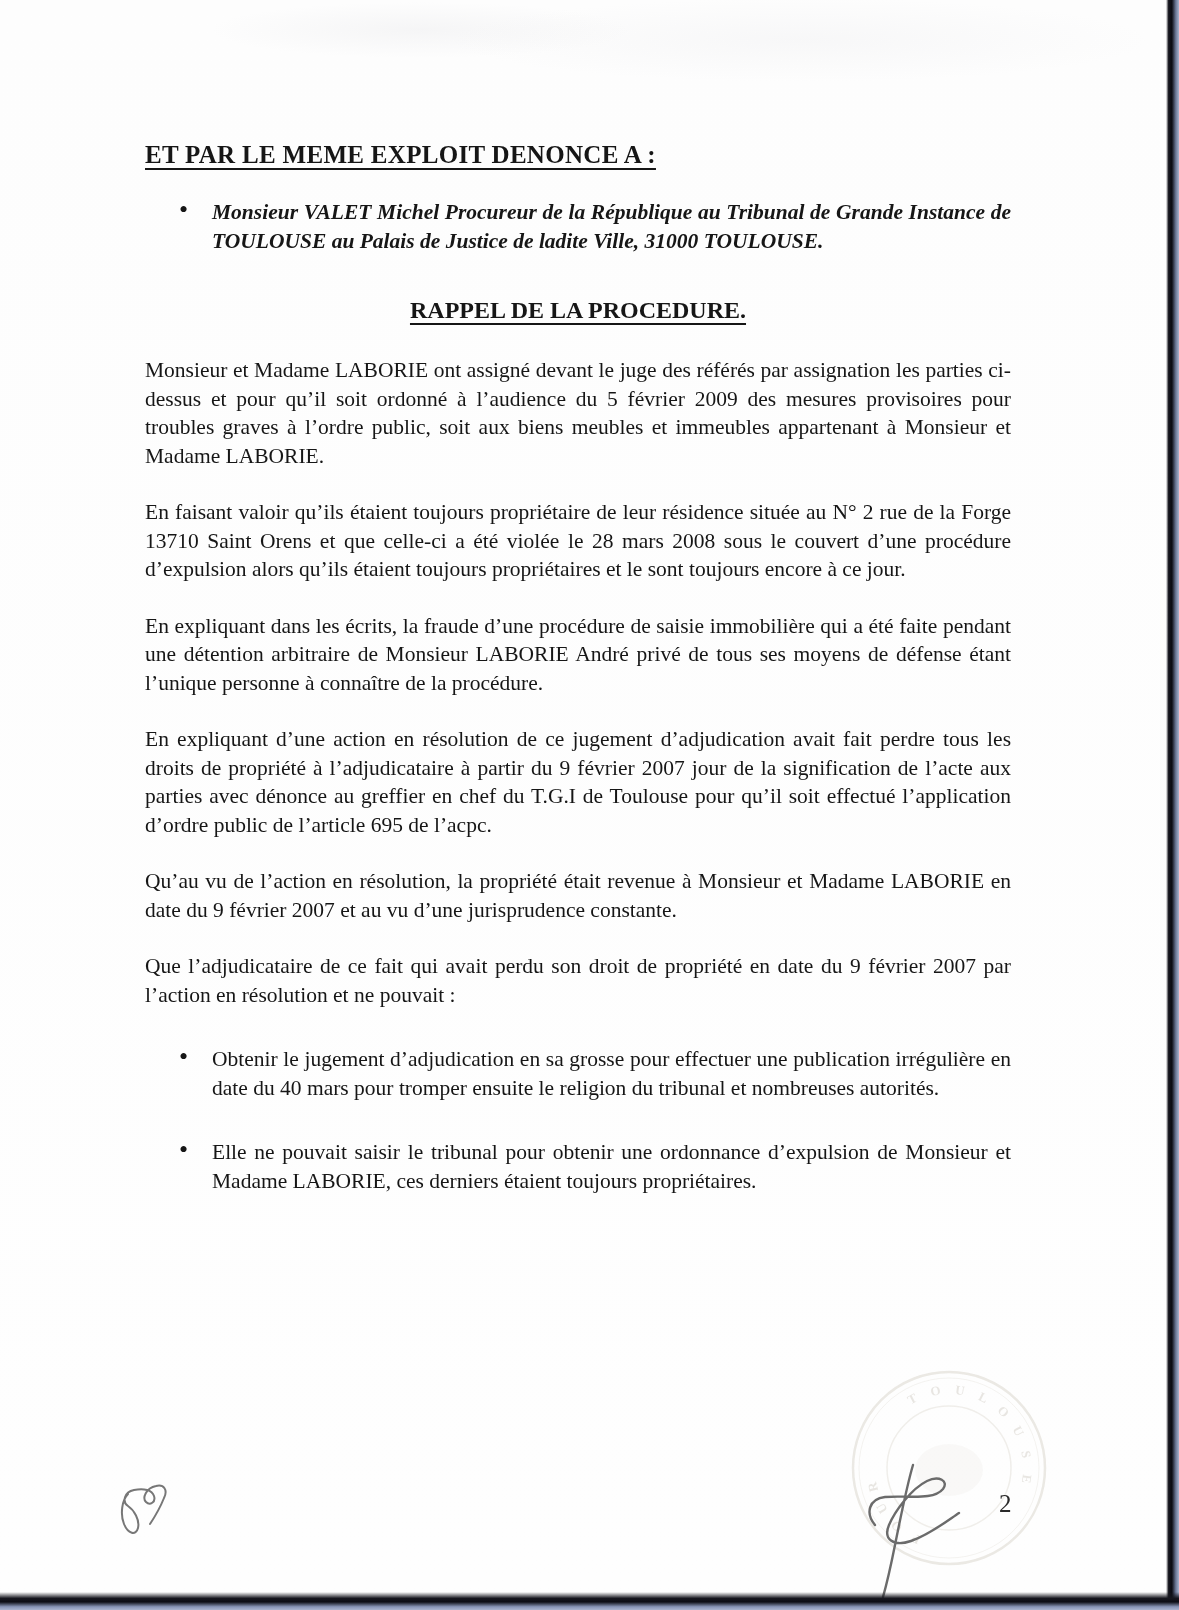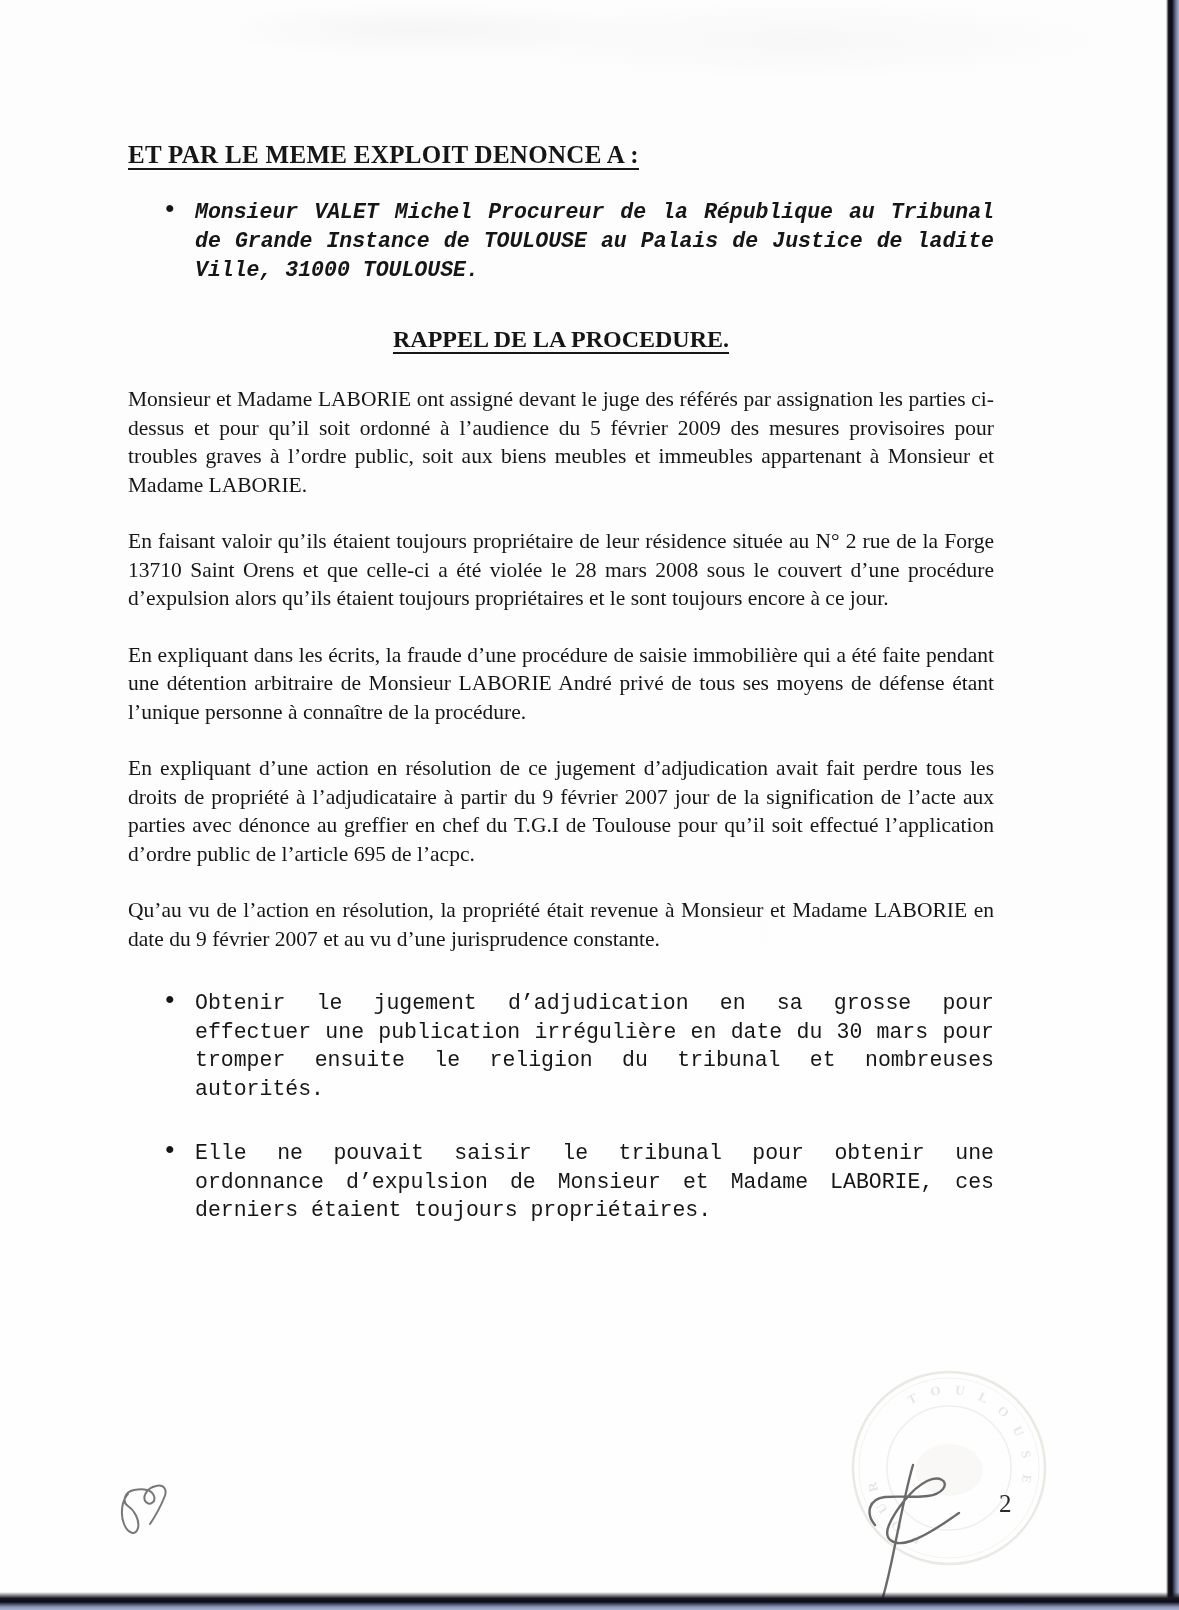--- a/index.html
+++ b/index.html
@@ -21,21 +21,21 @@
     background:linear-gradient(90deg,rgba(20,20,28,0) 0%,#14141c 20%,#0c0c14 45%,#6b7796 75%,#aab4d0 100%);
   }
   .edge-bottom{
     position:absolute;left:0;bottom:0;width:1179px;height:18px;
     background:linear-gradient(180deg,rgba(20,20,28,0) 0%,#14141c 35%,#0c0c14 55%,#8removed 0%,#8894b6 80%,#aab4d0 100%);
   }
   .edge-bottom{
     background:linear-gradient(180deg,rgba(20,20,28,0) 0%,#16161e 35%,#0d0d15 55%,#8894b6 82%,#aab4d0 100%);
   }
   .content{
-    position:absolute;left:128px;top:140px;width:866px;
+    position:absolute;left:145px;top:140px;width:866px;
     font-size:21.5px;line-height:28.5px;
     text-align:justify;
   }
   .doc-title{
     font-weight:bold;
     font-size:25px;line-height:30px;
     letter-spacing:.3px;
     text-decoration:underline;
     text-underline-offset:5px;
     text-decoration-thickness:2px;
@@ -43,21 +43,20 @@
     margin:0 0 28px 0;
   }
   ul.denonce-list{
     list-style:none;margin:0 0 40px 0;padding:0;
   }
   ul.denonce-list li,
   ul.claims-list li{
     position:relative;
     padding-left:67px;
     margin:0 0 26px 0;
-    font-family:Liberation Mono, monospace;
   }
   ul.denonce-list li::before,
   ul.claims-list li::before{
     content:"•";
     position:absolute;left:34px;top:-2px;
     font-size:26px;
   }
   .denonce-item{
     font-weight:bold;font-style:italic;
     line-height:29px;
@@ -115,23 +114,24 @@
       </li>
     </ul>
 
     <h2 class="section-heading">RAPPEL DE LA PROCEDURE.</h2>
 
     <p class="body-par">Monsieur et Madame LABORIE ont assigné devant le juge des référés par assignation les parties ci-dessus  et pour qu’il soit ordonné  à l’audience du 5 février 2009  des mesures provisoires pour troubles graves à l’ordre public, soit aux biens meubles et immeubles appartenant à Monsieur et Madame LABORIE.</p>
     <p class="body-par">En faisant valoir qu’ils étaient toujours propriétaire de leur résidence située au N° 2 rue de la Forge 13710 Saint Orens et que celle-ci a été violée le 28 mars 2008 sous le couvert d’une procédure d’expulsion  alors qu’ils étaient toujours propriétaires et le sont toujours encore à ce jour.</p>
     <p class="body-par">En expliquant dans les écrits, la fraude d’une procédure de saisie immobilière qui a été faite pendant une détention arbitraire de Monsieur LABORIE André privé de tous ses moyens de défense étant l’unique personne à connaître de la procédure.</p>
     <p class="body-par">En expliquant d’une action en résolution de ce jugement d’adjudication avait fait perdre tous les droits de propriété à l’adjudicataire à partir du 9 février 2007 jour de la signification de l’acte aux parties avec dénonce au greffier en chef du T.G.I de Toulouse pour qu’il soit effectué l’application d’ordre public de l’article 695 de l’acpc.</p>
     <p class="body-par">Qu’au vu de l’action en résolution, la propriété était revenue à Monsieur et Madame LABORIE en date du 9 février 2007 et au vu d’une jurisprudence constante.</p>
+    <p class="body-par">Que l’adjudicataire de ce fait qui avait perdu son droit de propriété en date du 9 février 2007 par l’action en résolution et ne pouvait :</p>
 
     <ul class="claims-list">
-      <li>Obtenir le jugement d’adjudication en sa grosse pour effectuer une publication irrégulière en date du 30 mars pour tromper ensuite le religion du tribunal et nombreuses autorités.</li>
+      <li>Obtenir le jugement d’adjudication en sa grosse pour effectuer une publication irrégulière en date du 40 mars pour tromper ensuite le religion du tribunal et nombreuses autorités.</li>
       <li>Elle ne pouvait saisir le tribunal pour obtenir une ordonnance d’expulsion de Monsieur et Madame LABORIE, ces derniers étaient toujours propriétaires.</li>
     </ul>
 
   </div>
 
   <svg class="stamp" viewBox="0 0 200 200" xmlns="http://www.w3.org/2000/svg">
     <circle cx="100" cy="100" r="96" fill="none" stroke="rgba(168,158,136,0.40)" stroke-width="2.5"></circle>
     <circle cx="100" cy="100" r="90" fill="none" stroke="rgba(168,158,136,0.22)" stroke-width="1"></circle>
     <circle cx="100" cy="100" r="62" fill="none" stroke="rgba(168,158,136,0.30)" stroke-width="1.5"></circle>
     <g fill="rgba(150,140,120,0.38)" font-family="'Liberation Serif',serif" font-size="13" font-weight="bold">

